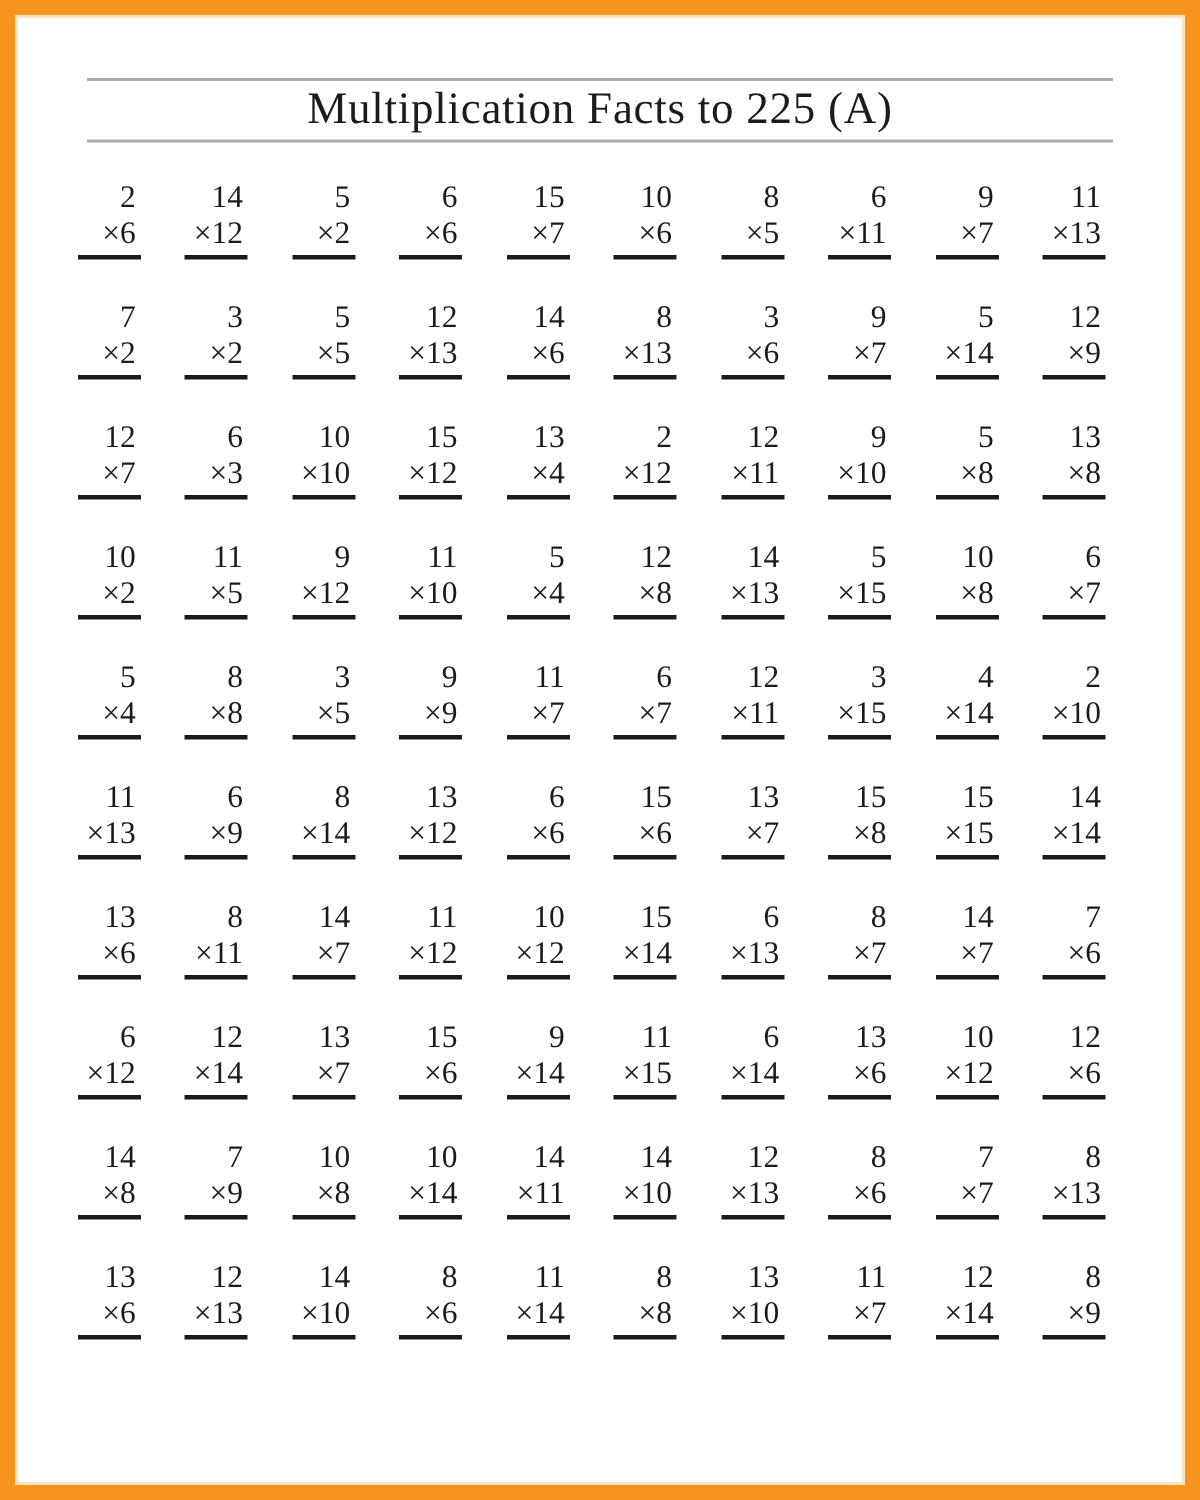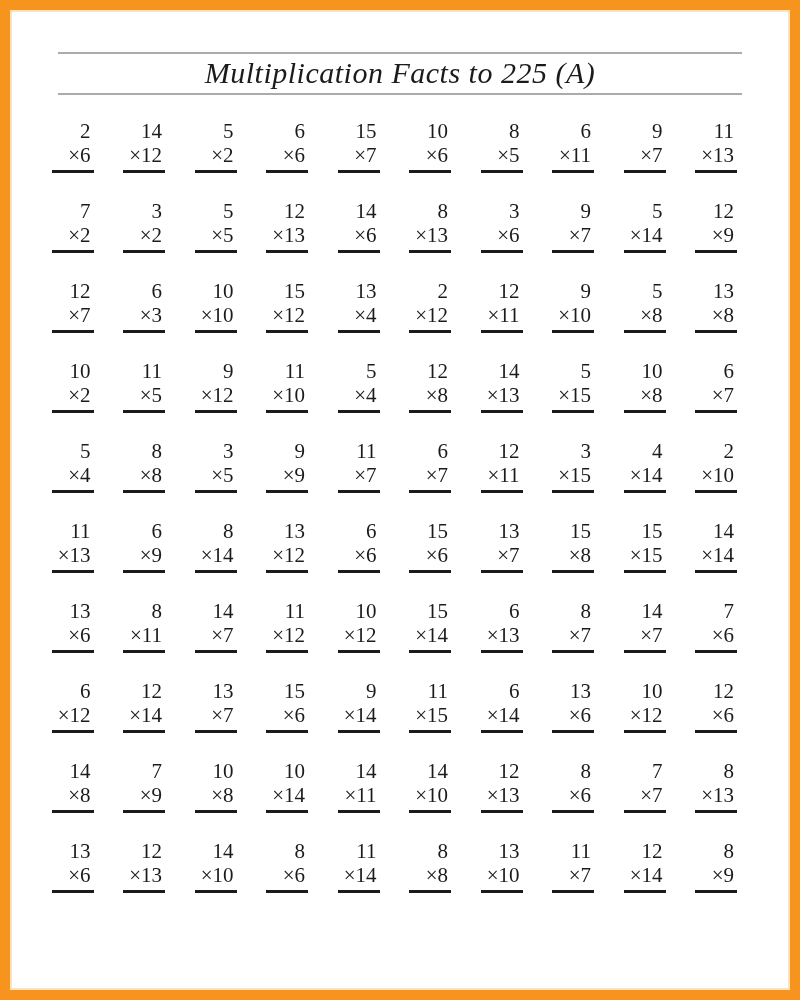--- a/index.html
+++ b/index.html
@@ -14,21 +14,20 @@
     height: 1000px;
     box-sizing: border-box;
     border: 10px solid #F7941E;
     background: #ffffff;
     box-shadow: inset 0 0 0 2px #FCE3C0;
     overflow: hidden;
   }
   .title-block {
     margin: 42px 38px 0 48px;
     width: 684px;
-    font-style: italic;
   }
   .rule {
     height: 2px;
     background: #ABABAB;
     border: none;
     margin: 0;
   }
   .title {
     text-align: center;
     font-size: 30px;

